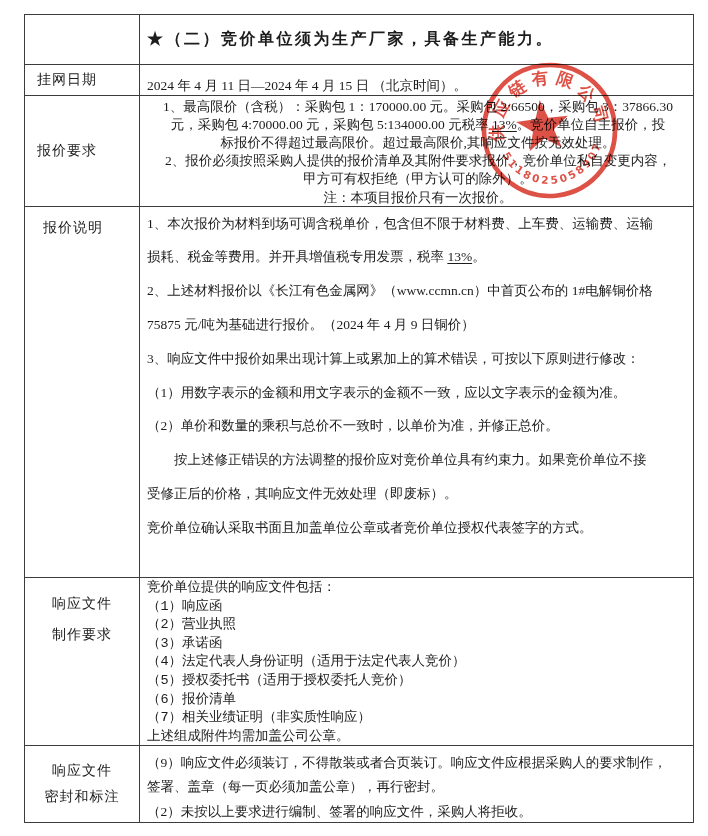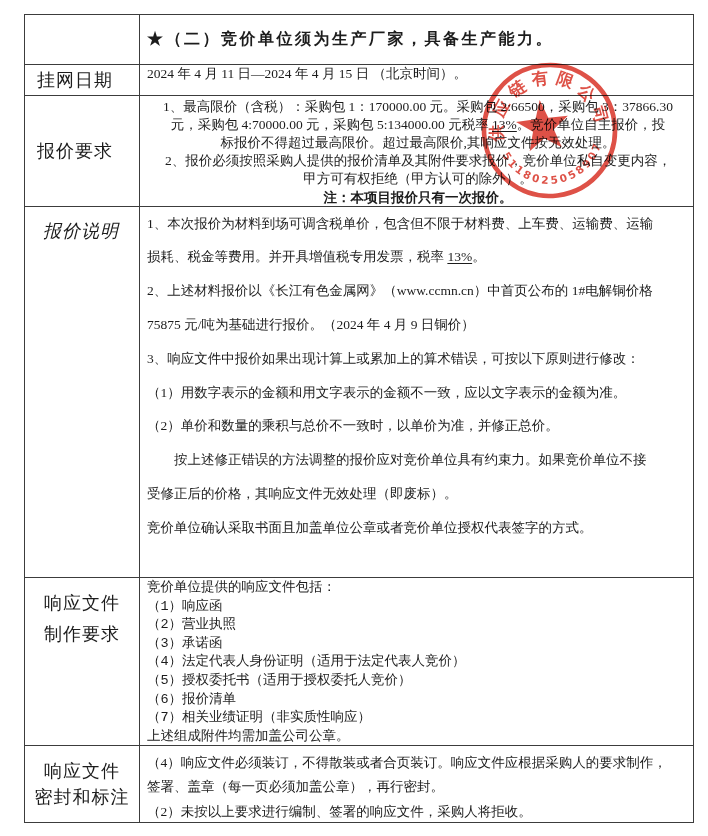--- a/index.html
+++ b/index.html
@@ -18,21 +18,21 @@
     border: 1px solid #3c3c3c;
     display: flex;
     flex-direction: column;
   }
   .row { display: flex; width: 100%; }
   .row + .row { border-top: 1px solid #3c3c3c; }
   .label-cell {
     width: 115px;
     flex: 0 0 115px;
     border-right: 1px solid #3c3c3c;
-    font-size: 18px;
+    font-size: 14px;
     letter-spacing: 1px;
     display: flex;
     flex-direction: column;
   }
   .content-cell {
     flex: 1 1 auto;
     padding: 0 4px 0 7px;
     font-size: 13.5px;
     overflow: hidden;
   }
@@ -43,36 +43,36 @@
   .r5 { height: 168px; }
   .r6 { height: 77px; }
 
   .r1 .content-cell { display: flex; align-items: center; }
   .title-line {
     font-weight: bold;
     font-size: 16px;
     letter-spacing: 2.5px;
   }
   .r2 .label-cell, .r3 .label-cell { justify-content: center; padding-left: 12px; }
-  .r2 .content-cell { display: flex; align-items: flex-start; }
-  .r4 .label-cell { padding-top: 12px; padding-left: 18px; font-style: italic; }
+  .r2 .content-cell { display: flex; align-items: flex-end; }
+  .r4 .label-cell { padding-top: 12px; padding-left: 18px; }
   .r5 .label-cell { padding-top: 10px; align-items: center; text-align: center; }
   .r5 .label-cell .lbl-line { line-height: 31px; }
   .r6 .label-cell { justify-content: center; align-items: center; text-align: center; }
   .r6 .label-cell .lbl-line { line-height: 26px; }
 
   .r3 .content-cell { padding-top: 2px; }
   .r3 .content-cell .ln { line-height: 18.2px; white-space: nowrap; text-align: center; }
   .r4 .content-cell .ln { line-height: 33.8px; white-space: nowrap; }
   .r5 .content-cell { padding-top: 1px; font-family: Liberation Mono, monospace; }
   .r5 .content-cell .ln { line-height: 18.6px; white-space: nowrap; }
   .r6 .content-cell { padding-top: 5px; }
   .r6 .content-cell .ln { line-height: 24.5px; white-space: nowrap; }
 
-  .bold { font-weight: bold; }
+  .bold { font-weight: normal; }
   .indent { padding-left: 27px; }
   .u { text-decoration: underline; text-underline-offset: 2px; }
 
   .stamp {
     position: absolute;
     left: 477px; top: 58px;
     width: 145px; height: 145px;
     mix-blend-mode: multiply;
     opacity: 0.87;
     transform: rotate(-7deg);
@@ -149,21 +149,21 @@
       <div class="ln">上述组成附件均需加盖公司公章。</div>
     </div>
   </div>
 
   <div class="row r6">
     <div class="label-cell">
       <div class="lbl-line">响应文件</div>
       <div class="lbl-line">密封和标注</div>
     </div>
     <div class="content-cell">
-      <div class="ln">（4）响应文件必须装订，不得散装或者合页装订。响应文件应根据采购人的要求制作，</div>
+      <div class="ln">（9）响应文件必须装订，不得散装或者合页装订。响应文件应根据采购人的要求制作，</div>
       <div class="ln">签署、盖章（每一页必须加盖公章），再行密封。</div>
       <div class="ln">（2）未按以上要求进行编制、签署的响应文件，采购人将拒收。</div>
     </div>
   </div>
 
 </div>
 
 <svg class="stamp" viewBox="-72 -72 144 144" xmlns="http://www.w3.org/2000/svg">
   <circle cx="0" cy="0" r="65" fill="none" stroke="#d9372b" stroke-width="4.6"></circle>
   <path id="arcTop" d="M -47,0 A 47 47 0 0 1 47,0" fill="none"></path>

